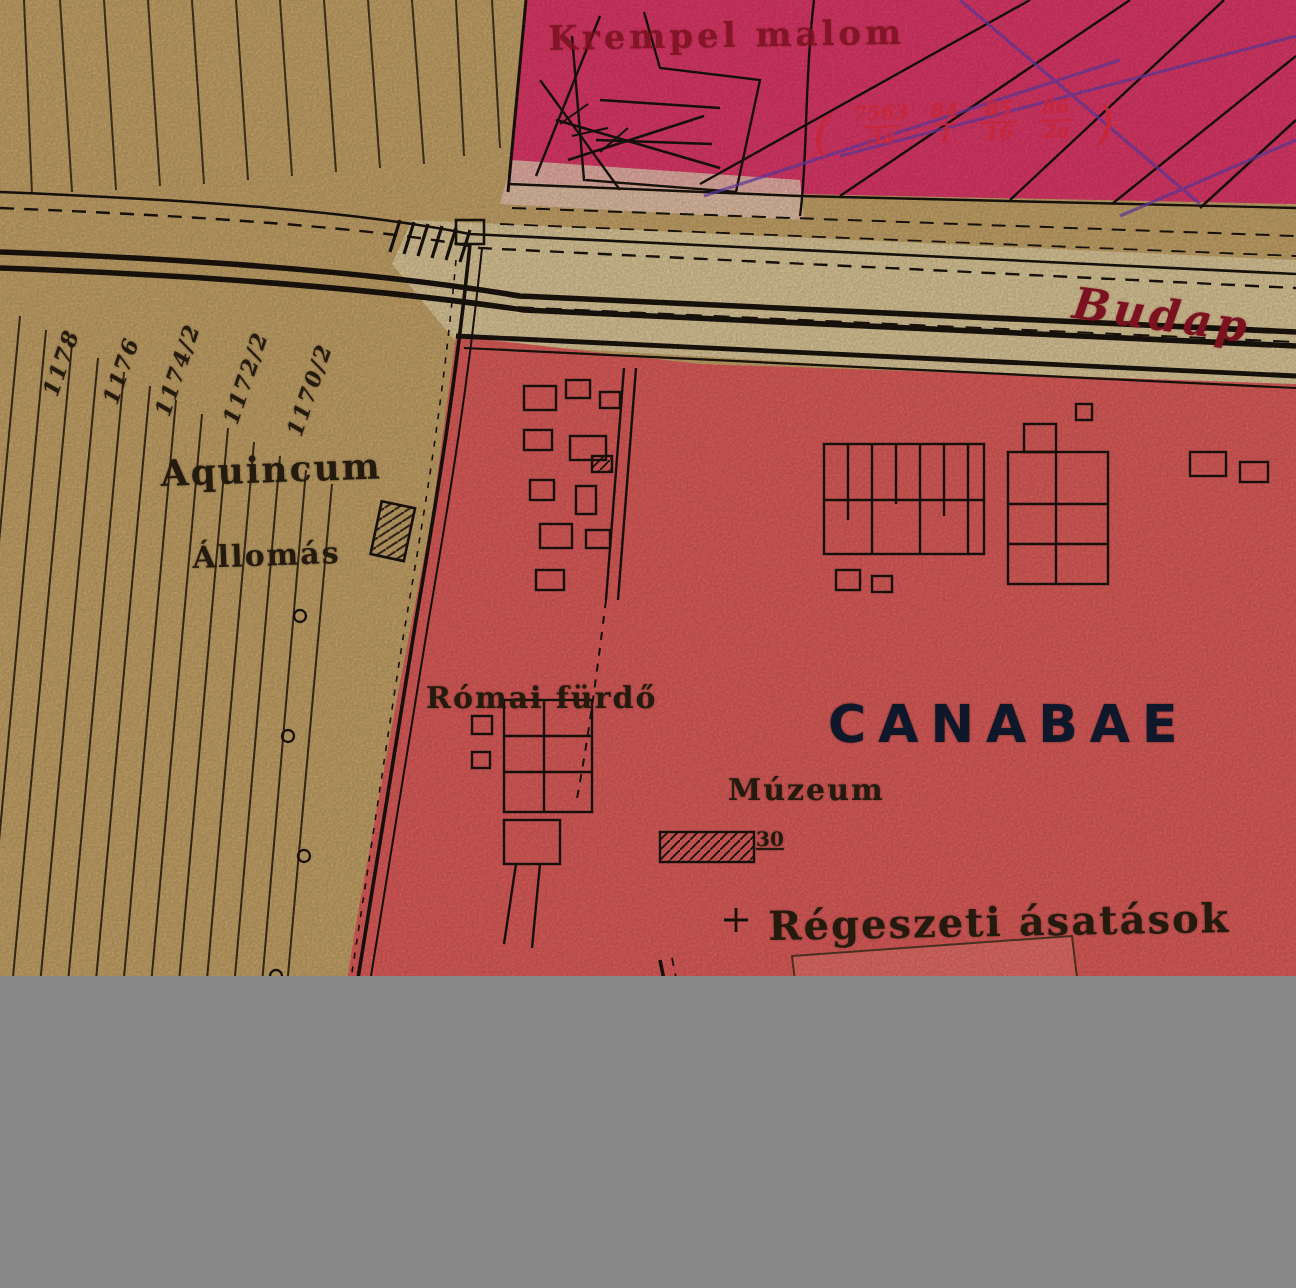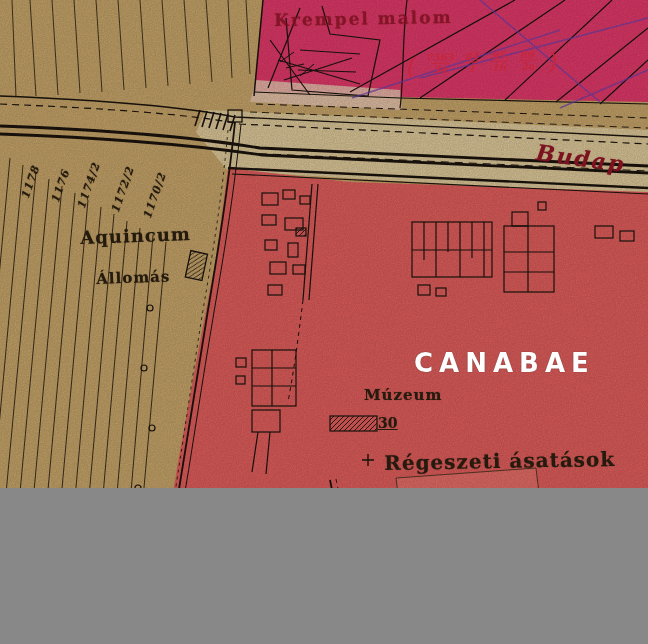--- a/index.html
+++ b/index.html
@@ -20,22 +20,22 @@
   .lbl-budap{left:538px;top:141px;font-size:22px;font-style:italic;font-weight:bold;letter-spacing:2px;transform:rotate(8deg);}
   .fracs{left:406px;top:54px;display:flex;align-items:flex-start;gap:11px;font-style:italic;font-weight:bold;transform:rotate(-2deg);}
   .paren{font-size:24px;margin-top:1px;font-weight:normal;}
   .frac{display:inline-flex;flex-direction:column;align-items:center;font-size:10px;}
   .frac .den{border-top:1px solid #c6273a;padding:1px 2px 0 2px;}
   .fieldnum{font-size:11px;font-weight:bold;font-style:italic;transform:rotate(-71deg);letter-spacing:1px;color:#241a0e;text-shadow:0 0 1px rgba(30,18,8,.5);}
   .lbl-aquincum{left:80px;top:229px;font-size:18px;font-weight:bold;letter-spacing:1px;transform:rotate(-2deg);}
   .lbl-allomas{left:96px;top:272px;font-size:15px;font-weight:bold;letter-spacing:1px;transform:rotate(-2deg);}
   .lbl-furdo{left:213px;top:342px;font-size:15px;font-weight:bold;letter-spacing:1px;}
   .lbl-muzeum{left:317px;top:388px;font-size:15px;font-weight:bold;letter-spacing:1px;margin-left:47px;}
-  .lbl-muzno{left:378px;top:416px;font-size:14px;font-weight:bold;text-decoration:underline;}
-  .lbl-canabae{left:414px;top:350px;font-size:26px;font-weight:bold;letter-spacing:6px;font-family:"DejaVu Sans",sans-serif;color:#ffffff;text-shadow:0 0 1px rgba(25,15,5,.6);}
+  .lbl-muzno{left:378px;top:416px;font-size:10px;font-weight:bold;text-decoration:underline;}
+  .lbl-canabae{left:414px;top:350px;font-size:26px;font-weight:bold;letter-spacing:6px;font-family:"DejaVu Sans",sans-serif;color:#0f172a;text-shadow:0 0 1px rgba(25,15,5,.6);}
   .lbl-regeszeti{left:384px;top:453px;font-size:20px;font-weight:bold;letter-spacing:1px;transform:rotate(-1deg);}
   .lbl-1449{left:633px;top:582px;font-size:9px;font-weight:bold;transform:rotate(76deg);}
 </style>
 </head>
 <body>
 
 <div class="map">
 
 <svg width="648" height="644" viewBox="0 0 648 644">
   <defs>
@@ -245,20 +245,21 @@
 
 <div class="lbl fieldnum" style="left:20px;top:196px;">1178</div>
 <div class="lbl fieldnum" style="left:50px;top:200px;">1176</div>
 <div class="lbl fieldnum" style="left:76px;top:206px;">1174/2</div>
 <div class="lbl fieldnum" style="left:110px;top:210px;">1172/2</div>
 <div class="lbl fieldnum" style="left:142px;top:216px;">1170/2</div>
 
 <div class="lbl lbl-aquincum ink">Aquincum</div>
 <div class="lbl lbl-allomas ink">Állomás</div>
 
+<div class="lbl lbl-furdo ink">Római fürdő</div>
 <div class="lbl lbl-muzeum ink">Múzeum</div>
 <div class="lbl lbl-muzno ink">30</div>
 
 <div class="lbl lbl-canabae">CANABAE</div>
 <div class="lbl lbl-regeszeti ink">Régeszeti ásatások</div>
 
 <div class="lbl lbl-1449 ink">1449</div>
 
 </div>
 

